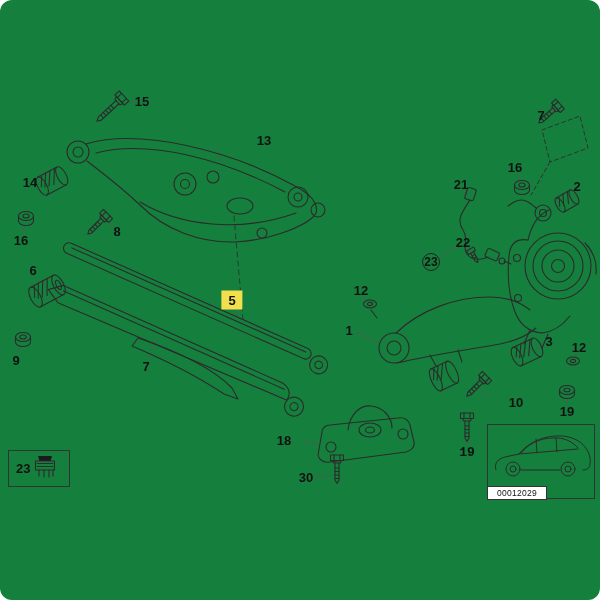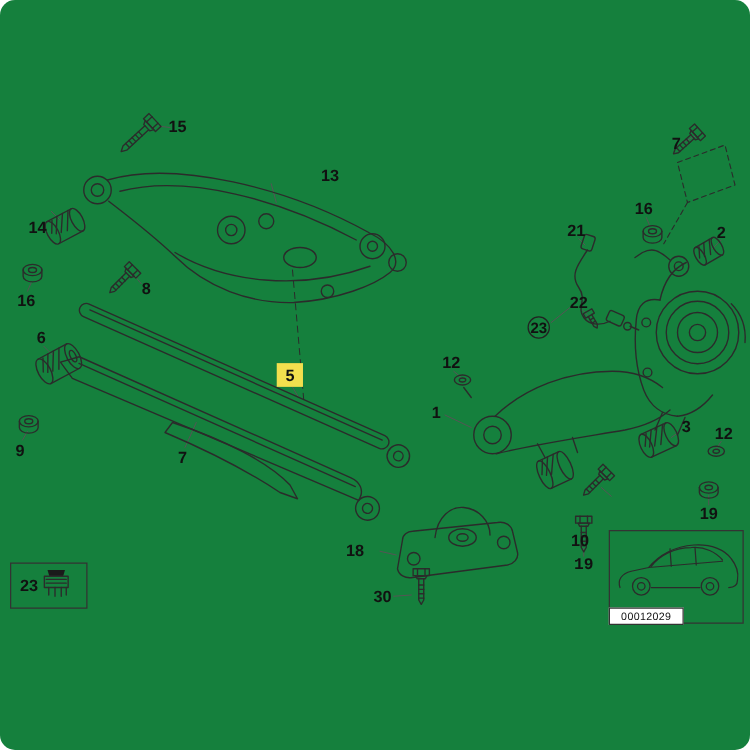--- a/index.html
+++ b/index.html
@@ -309,21 +309,21 @@
       <div class="part-label" style="left: 515px; top: 167px;">16</div>
       <div class="part-label" style="left: 577px; top: 186px;">2</div>
       <div class="part-label" style="left: 461px; top: 184px;">21</div>
       <div class="part-label" style="left: 463px; top: 242px;">22</div>
       <div class="part-label circled" style="left: 431px; top: 262px;">23</div>
       <div class="part-label" style="left: 361px; top: 290px;">12</div>
       <div class="part-label" style="left: 349px; top: 330px;">1</div>
       <div class="part-label" style="left: 549px; top: 341px;">3</div>
       <div class="part-label" style="left: 579px; top: 347px;">12</div>
       <div class="part-label" style="left: 567px; top: 411px;">19</div>
-      <div class="part-label" style="left: 464px; top: 402px; margin-top: 30px;">10</div>
+      <div class="part-label" style="left: 516px; top: 402px;">10</div>
       <div class="part-label" style="left: 467px; top: 452px; font-family: Liberation Mono, monospace;">19</div>
     </div>
 
   <div class="legend-box">
     <span class="legend-num">23</span>
   </div>
 
   <div class="thumb-box"></div>
   <div class="code-box">00012029</div>
 

